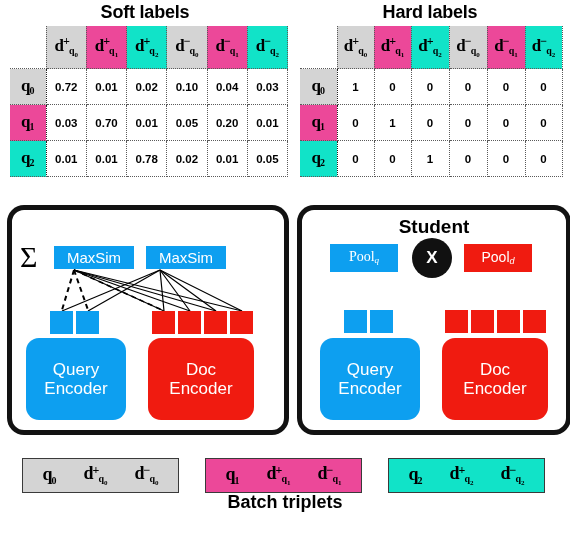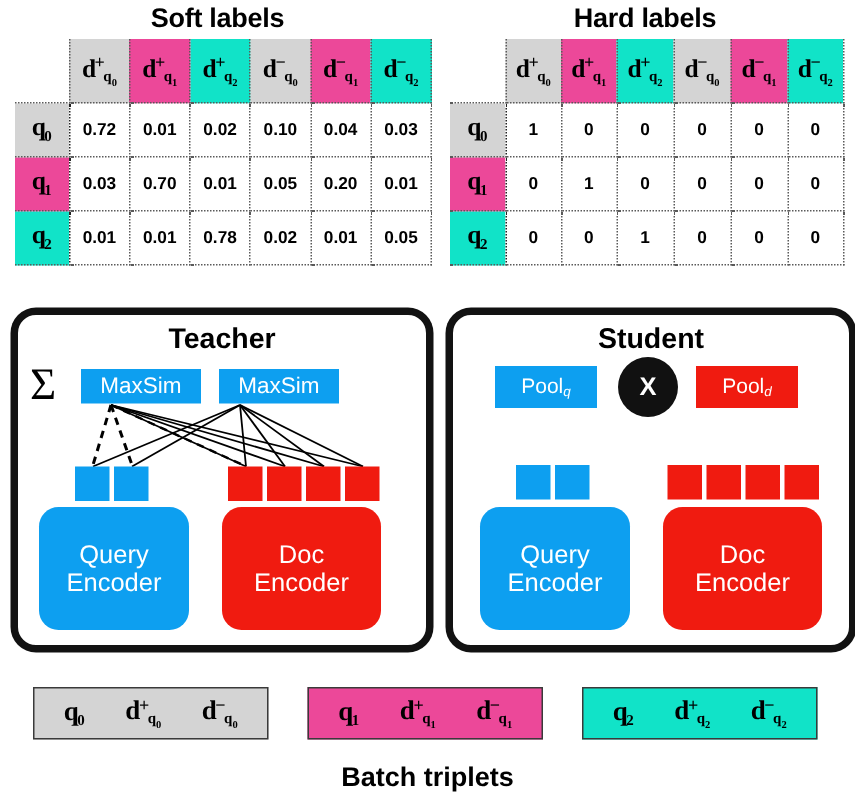--- a/index.html
+++ b/index.html
@@ -296,21 +296,20 @@
       <td class="val">1</td>
       <td class="val">0</td>
       <td class="val">0</td>
       <td class="val">0</td>
     </tr>
   </tbody>
     </table>
 </div>
 
 <div class="abs panel" style="left:8px; top:206px; width:272px; height:220px;">
-  <div class="panel-title">Teacher</div>
 
   <div class="sigma" style="left:8px; top:32px;">Σ</div>
 
   <div class="opbox box-blue" style="left:42px; top:36px; width:80px; height:23px;">
     <span>MaxSim</span>
   </div>
   <div class="opbox box-blue" style="left:134px; top:36px; width:80px; height:23px;">
     <span>MaxSim</span>
   </div>
 
@@ -354,21 +353,21 @@
       <div>Doc</div>
       <div>Encoder</div>
     </div>
   </div>
 </div>
 
 <div class="abs panel" style="left:298px; top:206px; width:264px; height:220px;">
   <div class="panel-title">Student</div>
 
   <div class="opbox box-blue" style="left:28px; top:34px; width:68px; height:28px; font-size:14px;">
-    <span class="sym" style="font-weight:normal; font-family:Liberation Sans, sans-serif;">
+    <span class="sym" style="font-weight:normal; font-family:Liberation Serif, serif;">
       <span>Pool</span><span class="poolsub">q</span>
     </span>
   </div>
 
   <div class="xcirc" style="left:110px; top:28px; width:40px; height:40px;">
     <span>X</span>
   </div>
 
   <div class="opbox box-red" style="left:162px; top:34px; width:68px; height:28px; font-size:14px;">
     <span class="sym" style="font-weight:normal; font-family:Liberation Sans, sans-serif;">
@@ -418,13 +417,13 @@
 
 <div class="chip cc" style="left:388px; top:458px; width:157px; height:35px;">
   <span class="sym">
     <span class="base">q</span><span class="sub">2</span></span>
   <span class="sym">
     <span class="base">d</span><span class="sup">+</span><span class="sub">q<sub style="font-size:7px">2</sub></span></span>
   <span class="sym">
     <span class="base">d</span><span class="sup">−</span><span class="sub">q<sub style="font-size:7px">2</sub></span></span>
 </div>
 
-<div class="caption" style="top:508px; left:0;">Batch triplets</div>
+<div class="caption" style="top:492px; left:0;">Batch triplets</div>
 
 </body></html>

